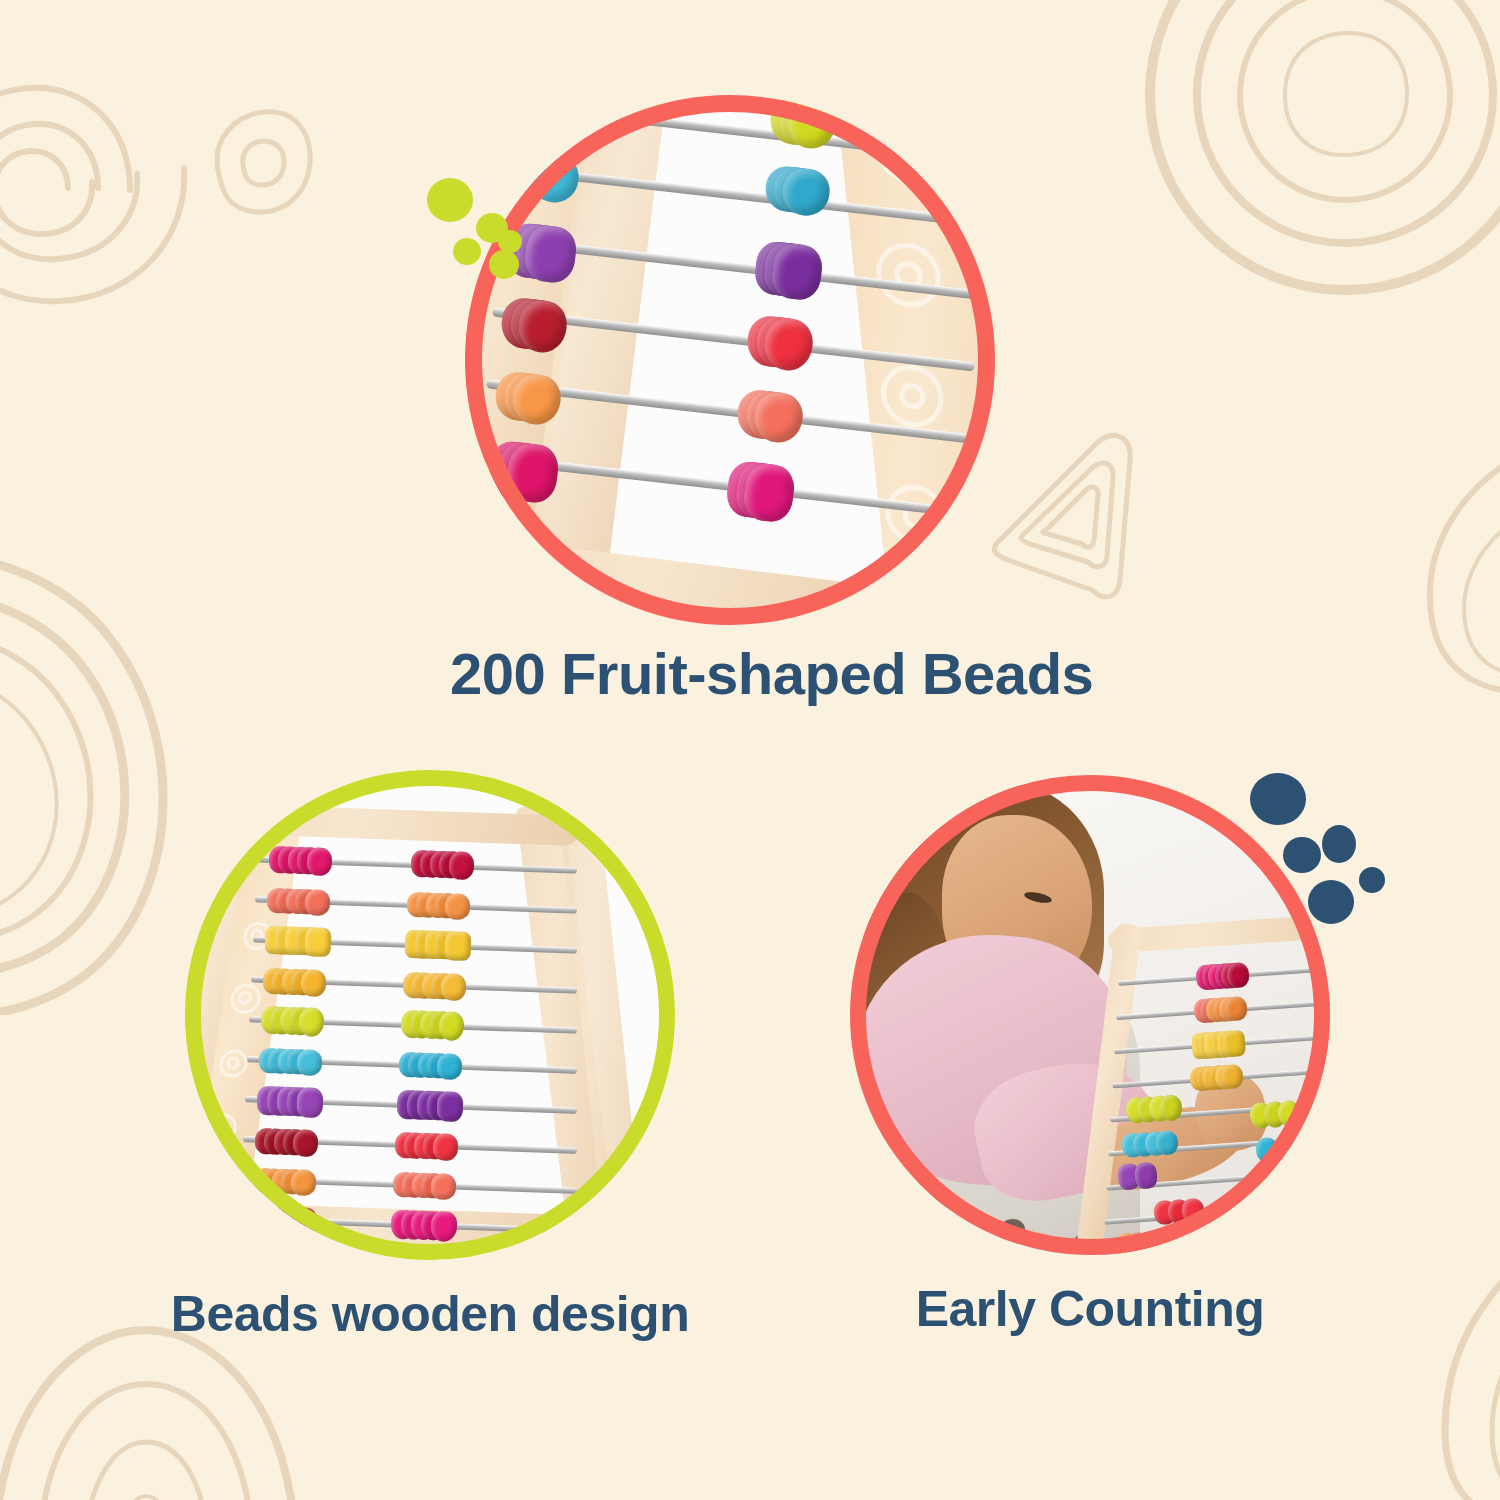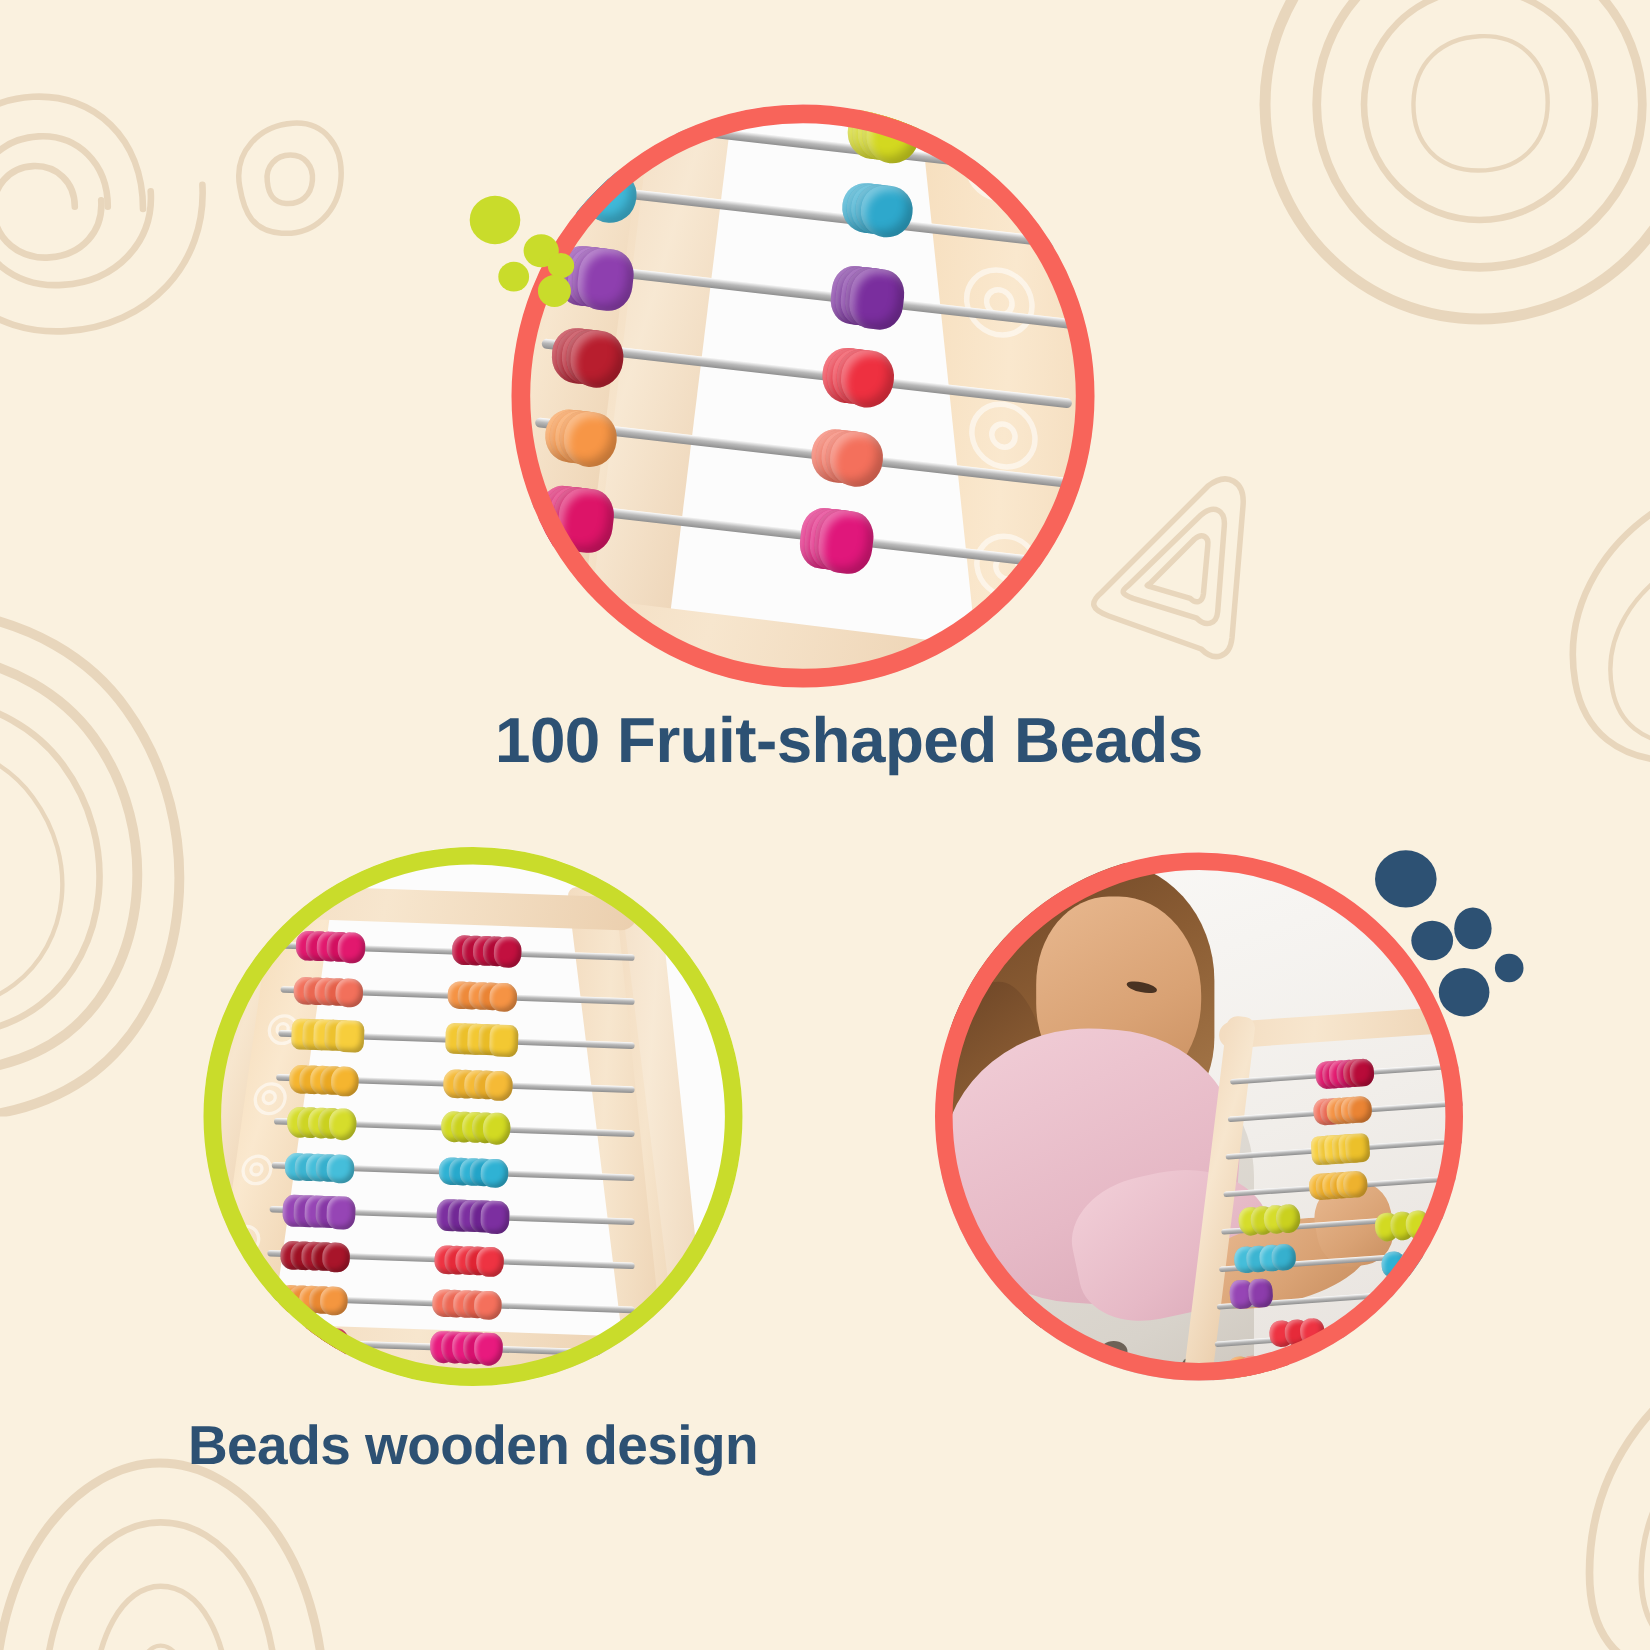--- a/index.html
+++ b/index.html
@@ -332,21 +332,21 @@
     </div>
     <div class="ring"></div>
   </div>
 
   <div class="dot" style="left:-23px; top:83px; width:46px; height:44px; background:#C9DC2B;"></div>
   <div class="dot" style="left:26px; top:118px; width:32px; height:30px; background:#C9DC2B;"></div>
   <div class="dot" style="left:48px; top:135px; width:24px; height:23px; background:#C9DC2B;"></div>
   <div class="dot" style="left:3px; top:143px; width:28px; height:27px; background:#C9DC2B;"></div>
   <div class="dot" style="left:39px; top:155px; width:30px; height:29px; background:#C9DC2B;"></div>
 
-  <div class="caption">100 Fruit-shaped Beads</div>
+  <div class="caption">200 Fruit-shaped Beads</div>
 </section>
 
 <section class="panel" id="panel-wood">
 
   <div class="circle-frame">
     <div class="circle-clip">
       <div class="scene">
         <div class="sc-bg-white"></div>
 
         <div class="wood-post" style="left:-8px; top:62px; width:46px; height:440px;
@@ -678,13 +678,14 @@
     </div>
     <div class="ring"></div>
   </div>
 
   <div class="dot" style="left:415px; top:-2px; width:56px; height:52px; background:#2D5173;"></div>
   <div class="dot" style="left:448px; top:62px; width:38px; height:36px; background:#2D5173;"></div>
   <div class="dot" style="left:487px; top:50px; width:34px; height:38px; background:#2D5173;"></div>
   <div class="dot" style="left:473px; top:105px; width:46px; height:44px; background:#2D5173;"></div>
   <div class="dot" style="left:524px; top:92px; width:26px; height:26px; background:#2D5173;"></div>
 
+  <div class="caption">Early Counting</div>
 </section>
 
 </body></html>

